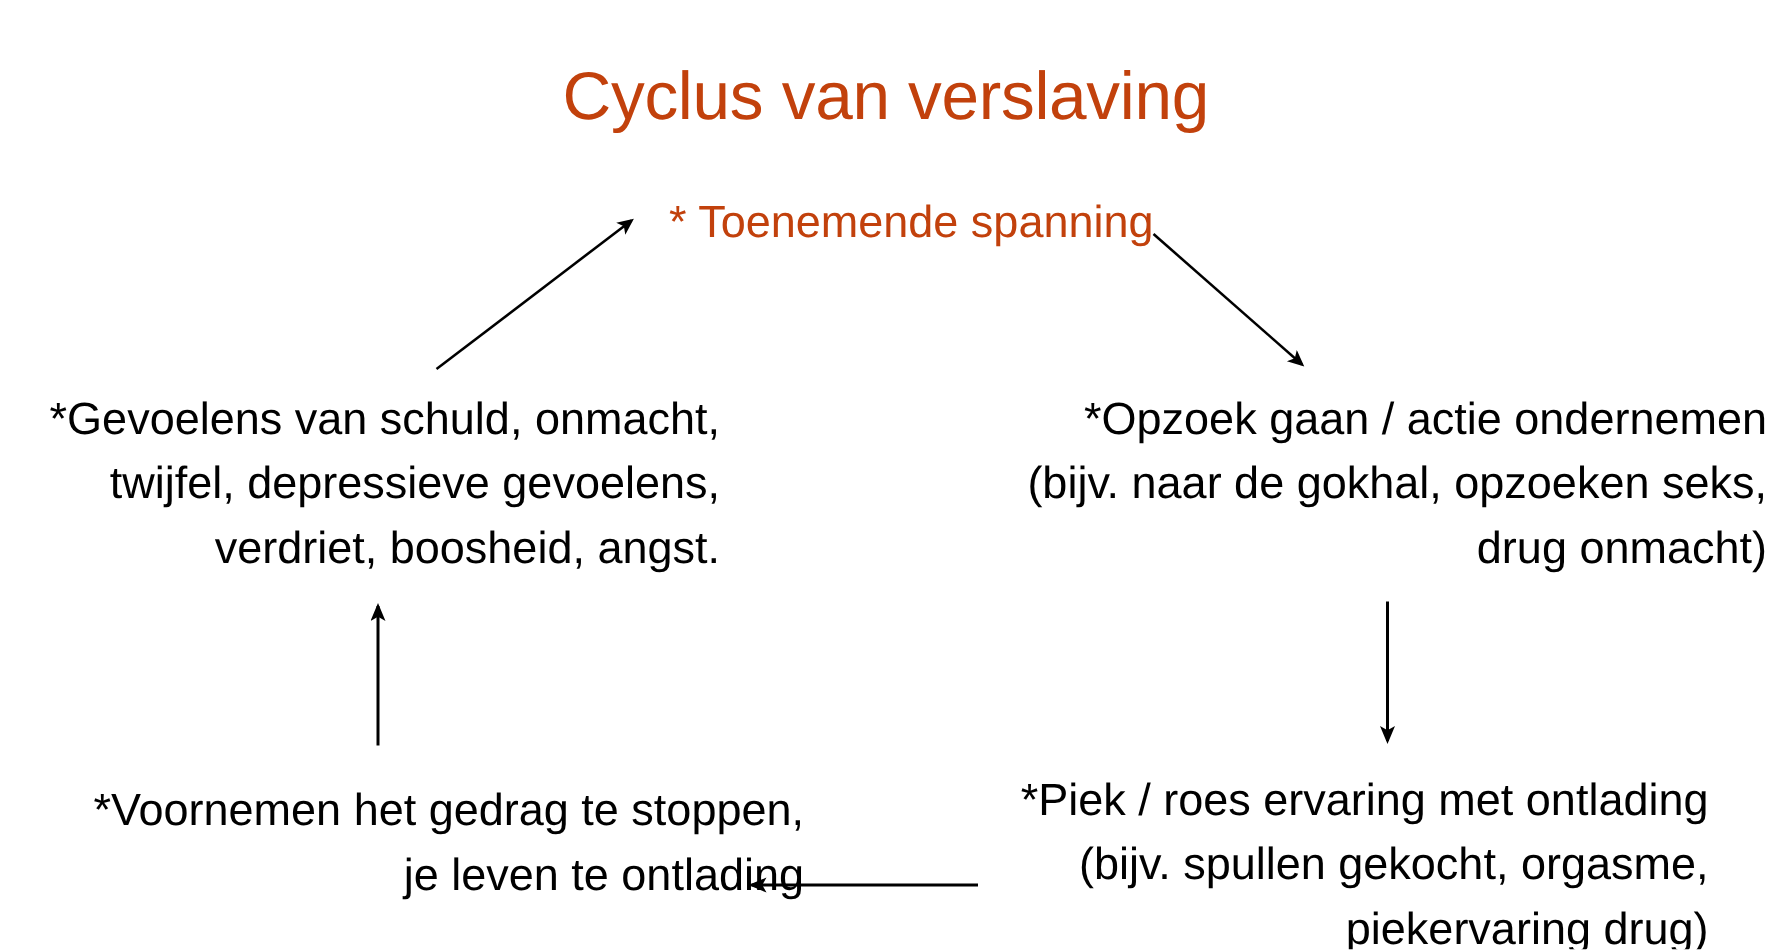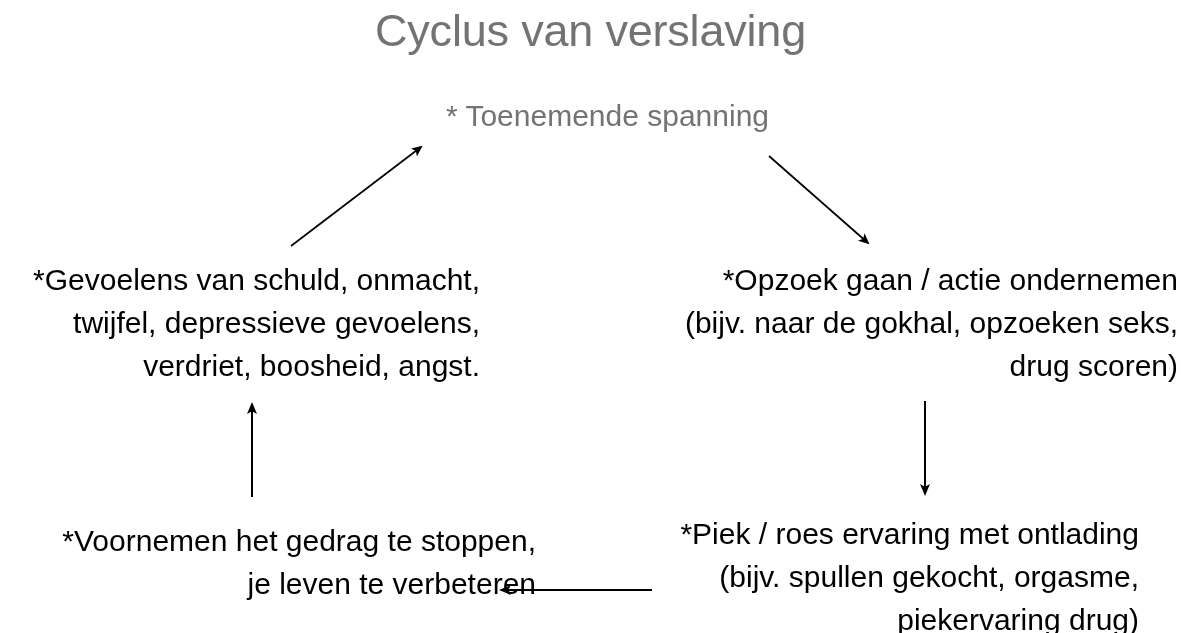--- a/index.html
+++ b/index.html
@@ -13,21 +13,22 @@
     height: 633px;
     background: #ffffff;
     overflow: hidden;
     font-family: "Liberation Sans", sans-serif;
     color: #000000;
   }
   .txt {
     position: absolute;
     white-space: pre;
     line-height: 1.0;
-    color: #737373;
+    color: #c2410c;
+    margin-top: 33px;
   }
   #title {
     left: 0;
     top: 8px;
     width: 1181px;
     text-align: center;
     font-size: 45px;
     font-weight: 400;
     letter-spacing: -0.2px;
   }
@@ -82,24 +83,24 @@
   <div class="txt" id="title">Cyclus van verslaving</div>
 
   <div class="txt" id="top-node">* Toenemende spanning</div>
 
   <div class="block" id="left-node">*Gevoelens van schuld, onmacht,
 twijfel, depressieve gevoelens,
 verdriet, boosheid, angst.</div>
 
   <div class="block" id="right-node">*Opzoek gaan / actie ondernemen
 (bijv. naar de gokhal, opzoeken seks,
-drug scoren)</div>
+drug onmacht)</div>
 
   <div class="block" id="bottom-left-node">*Voornemen het gedrag te stoppen,
-je leven te verbeteren</div>
+je leven te ontlading</div>
 
   <div class="block" id="bottom-right-node">*Piek / roes ervaring met ontlading
 (bijv. spullen gekocht, orgasme,
 piekervaring drug)</div>
 
   <svg id="arrows" viewBox="0 0 1181 633">
     <defs>
       <marker id="headUpRight" markerWidth="12" markerHeight="12" refX="9" refY="5" orient="auto" markerUnits="userSpaceOnUse">
         <path d="M0,0 L11,5 L0,10 L2.6,5 Z" fill="#000000"></path>
       </marker>

